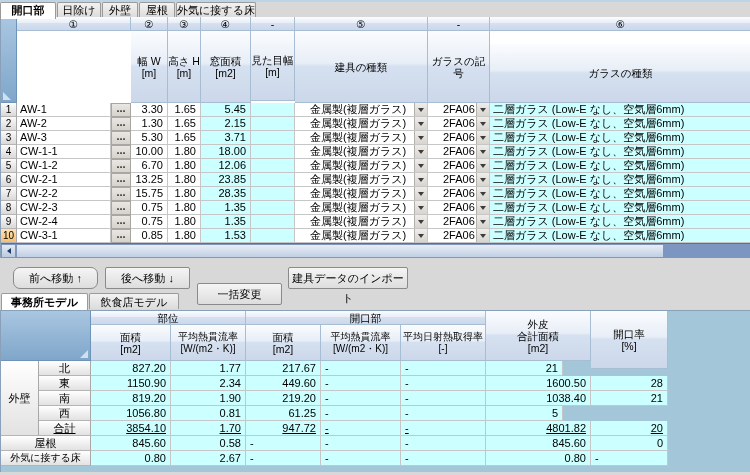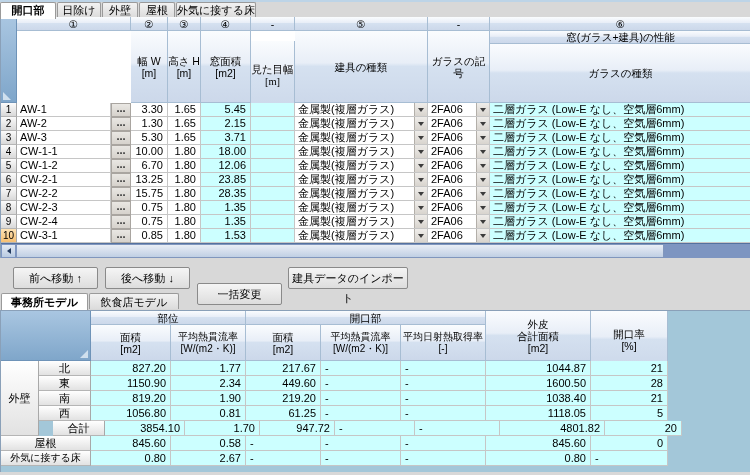--- a/index.html
+++ b/index.html
@@ -34,21 +34,21 @@
   .rh { width:16px; background:linear-gradient(180deg,#fbfbfb,#d9d9d9); border-right:1px solid #a8a8a8;
         border-bottom:1px solid #b5b5b5; text-align:center; font-size:10px; }
   .rh.cur { background:linear-gradient(180deg,#fde3b5,#f6bf72); }
   .cw-name{ width:94px; padding-left:3px; }
   .cw-dots{ width:20px; background:linear-gradient(180deg,#e9e7e3,#d6d2cc); text-align:center;
             line-height:9px; font-weight:bold; color:#333; border:1px solid #a9a5a0; }
   .cw-w{ width:37px; } .cw-h{ width:33px; } .cw-a{ width:50px; } .cw-m{ width:44px; }
   .cw-f{ width:133px; } .cw-g{ width:62px; } .cw-gl{ width:261px; border-right:none; padding-left:3px; }
   .num { text-align:right; padding-right:4px; }
   .cyan { background:#ccffff; }
-  .combo { display:flex; justify-content:space-between; align-items:stretch; padding-left:3px; }
+  .combo { display:flex; justify-content:space-between; align-items:stretch; padding-left:15px; }
   .dd { width:13px; background:linear-gradient(180deg,#efedea,#d8d4ce); border-left:1px solid #b3afa9;
         display:flex; align-items:center; justify-content:center; }
   .dd i { width:0; height:0; border-left:3px solid transparent; border-right:3px solid transparent;
           border-top:4px solid #3c3c3c; }
   .glass-cell { font-size:11px; }
 
   
   #hscroll { position:absolute; left:0; top:226px; width:750px; height:15px; background:#7d95c1;
              border-top:1px solid #54719f; display:flex; }
   .sb-btn { width:15px; height:14px; background:linear-gradient(180deg,#e3eaf4,#b9cbe2);
@@ -118,26 +118,25 @@
 
       <div class="hdr" style="left:130px;top:14px;width:37px;height:72px;">
           <span><span>幅 W</span><br><span>[m]</span></span>
         </div>
       <div class="hdr" style="left:167px;top:14px;width:33px;height:72px;">
           <span><span>高さ H</span><br><span>[m]</span></span>
         </div>
       <div class="hdr" style="left:200px;top:14px;width:50px;height:72px;">
           <span><span>窓面積</span><br><span>[m2]</span></span>
         </div>
-      <div class="hdr" style="left:250px;top:24px;width:44px;height:70px;font-family:Liberation Serif, serif;">
+      <div class="hdr" style="left:250px;top:14px;width:44px;height:70px;">
           <span><span>見た目幅</span><br><span>[m]</span></span>
         </div>
       <div class="hdr" style="left:294px;top:14px;width:133px;height:72px;">建具の種類</div>
       <div class="hdr" style="left:427px;top:14px;width:62px;height:72px;">ガラスの記号</div>
-      <div class="hdr" style="left:489px;top:14px;width:261px;height:13px;border-right:none;">窓(ガラス+建具)の性能</div>
       <div class="hdr" style="left:489px;top:27px;width:261px;height:59px;border-right:none;">ガラスの種類</div>
     </div>
 
     <div id="grid-rows">
       <div class="row">
         <div class="c rh">1</div>
         <div class="c cw-name">AW-1</div>
         <div class="c cw-dots">...</div>
         <div class="c cw-w num">3.30</div>
         <div class="c cw-h num">1.65</div>
@@ -358,21 +357,21 @@
     </div>
 
     <div id="hscroll">
       <div class="sb-btn">
           <i></i>
         </div>
       <div class="sb-thumb"></div>
     </div>
   </div>
 
-  <div class="btn" style="left:13px;width:85px;">前へ移動 ↑</div>
+  <div class="btn" style="left:13px;width:85px;border-radius:7px;">前へ移動 ↑</div>
   <div class="btn" style="left:105px;width:85px;">後へ移動 ↓</div>
   <div class="btn" style="left:197px;width:85px;margin-top:16px;">一括変更</div>
   <div class="btn" style="left:288px;width:120px;">建具データのインポート</div>
 
   <div class="modeltabs">
     <div class="mtab sel" style="left:1px;width:87px;">事務所モデル</div>
     <div class="mtab" style="left:89px;width:90px;">飲食店モデル</div>
   </div>
 
   <div id="summary">
@@ -408,21 +407,20 @@
     <div class="slabel" style="position:absolute;left:0;top:50px;width:38px;height:75px;line-height:74px;">外壁</div>
 
     <div id="sum-rows">
       <div class="srow" style="padding-left:38px;">
         <div class="sc slabel sw-dir">北</div>
         <div class="sc sw-c2 num">827.20</div>
         <div class="sc sw-c3 num">1.77</div>
         <div class="sc sw-c4 num">217.67</div>
         <div class="sc sw-c5 dash">-</div>
         <div class="sc sw-c6 dash">-</div>
-        <div class="sc sw-c7 num">1044.87</div>
         <div class="sc sw-c8 num">21</div>
       </div>
       <div class="srow" style="padding-left:38px;">
         <div class="sc slabel sw-dir">東</div>
         <div class="sc sw-c2 num">1150.90</div>
         <div class="sc sw-c3 num">2.34</div>
         <div class="sc sw-c4 num">449.60</div>
         <div class="sc sw-c5 dash">-</div>
         <div class="sc sw-c6 dash">-</div>
         <div class="sc sw-c7 num">1600.50</div>
@@ -438,24 +436,23 @@
         <div class="sc sw-c7 num">1038.40</div>
         <div class="sc sw-c8 num">21</div>
       </div>
       <div class="srow" style="padding-left:38px;">
         <div class="sc slabel sw-dir">西</div>
         <div class="sc sw-c2 num">1056.80</div>
         <div class="sc sw-c3 num">0.81</div>
         <div class="sc sw-c4 num">61.25</div>
         <div class="sc sw-c5 dash">-</div>
         <div class="sc sw-c6 dash">-</div>
-        <div class="sc sw-c7 num">1118.05</div>
         <div class="sc sw-c8 num">5</div>
       </div>
-      <div class="srow" style="padding-left:52px;">
+      <div class="srow" style="padding-left:38px;text-decoration:underline;">
         <div class="sc slabel sw-dir">合計</div>
         <div class="sc sw-c2 num">3854.10</div>
         <div class="sc sw-c3 num">1.70</div>
         <div class="sc sw-c4 num">947.72</div>
         <div class="sc sw-c5 dash">-</div>
         <div class="sc sw-c6 dash">-</div>
         <div class="sc sw-c7 num">4801.82</div>
         <div class="sc sw-c8 num">20</div>
       </div>
       <div class="srow">

